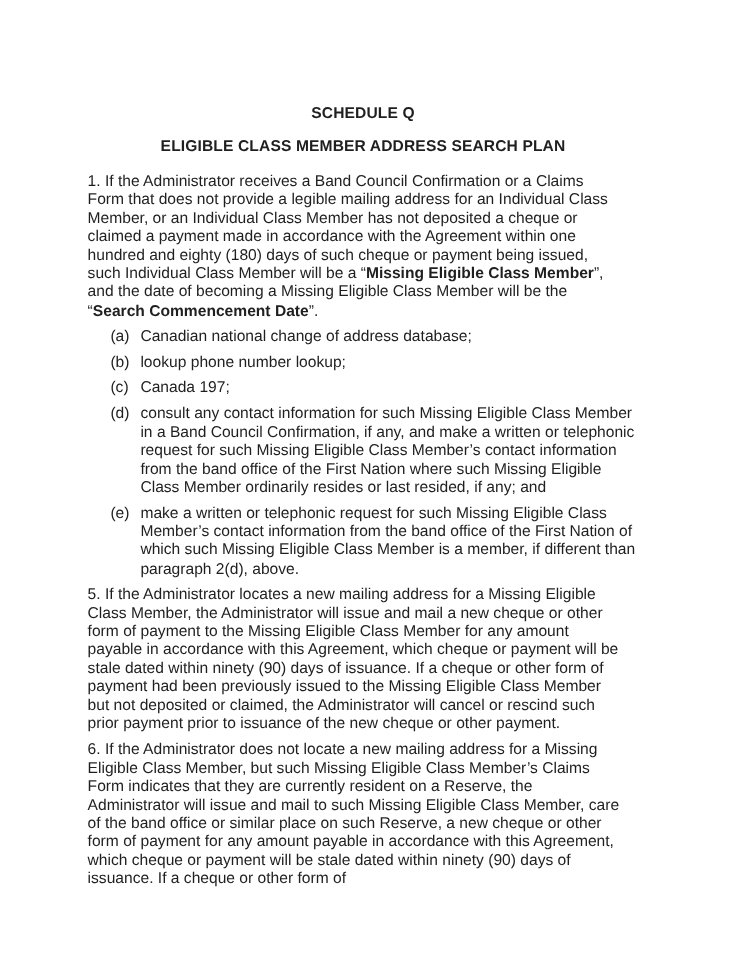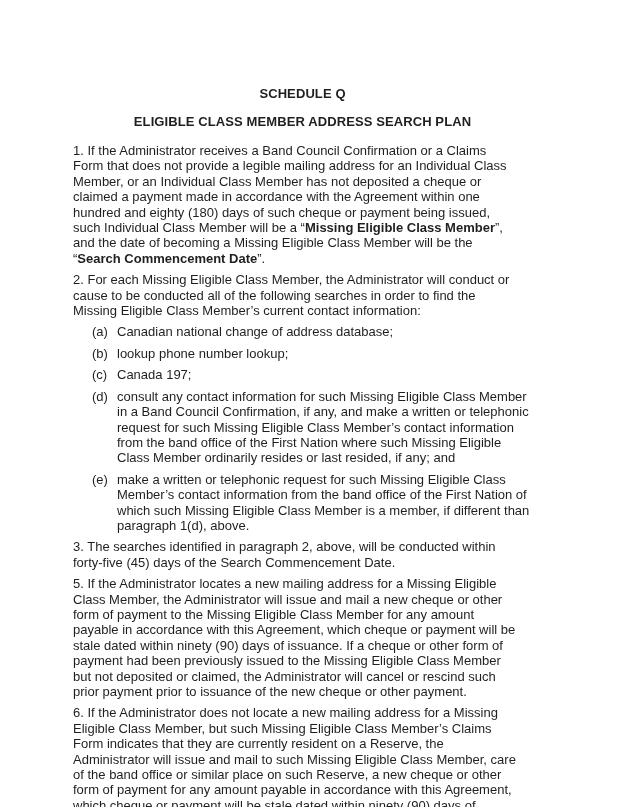--- a/index.html
+++ b/index.html
@@ -59,21 +59,20 @@
 <body>
 
 <div class="page">
 
   <h1 class="doc-title">SCHEDULE Q</h1>
 
   <h2 class="doc-subtitle">ELIGIBLE CLASS MEMBER ADDRESS SEARCH PLAN</h2>
 
   <p class="body-para"><span>1. If the Administrator receives a Band Council Confirmation or a Claims Form that does not provide a legible mailing address for an Individual Class Member, or an Individual Class Member has not deposited a cheque or claimed a payment made in accordance with the Agreement within one hundred and eighty (180) days of such cheque or payment being issued, such Individual Class Member will be a “</span><span class="bold-term">Missing Eligible Class Member</span><span>”, and the date of becoming a Missing Eligible Class Member will be the “</span><span class="bold-term">Search Commencement Date</span><span>”.</span></p>
 
-  <p class="body-para">2. For each Missing Eligible Class Member, the Administrator will conduct or cause to be conducted all of the following searches in order to find the Missing Eligible Class Member’s current contact information:</p>
 
   <div class="search-list">
 
     <div class="list-item">
       <span class="list-marker">(a)</span>
       <span>Canadian national change of address database;</span>
     </div>
 
     <div class="list-item">
       <span class="list-marker">(b)</span>
@@ -85,25 +84,24 @@
       <span>Canada 197;</span>
     </div>
 
     <div class="list-item">
       <span class="list-marker">(d)</span>
       <span>consult any contact information for such Missing Eligible Class Member in a Band Council Confirmation, if any, and make a written or telephonic request for such Missing Eligible Class Member’s contact information from the band office of the First Nation where such Missing Eligible Class Member ordinarily resides or last resided, if any; and</span>
     </div>
 
     <div class="list-item">
       <span class="list-marker">(e)</span>
-      <span>make a written or telephonic request for such Missing Eligible Class Member’s contact information from the band office of the First Nation of which such Missing Eligible Class Member is a member, if different than paragraph 1(d), above.</span>
+      <span>make a written or telephonic request for such Missing Eligible Class Member’s contact information from the band office of the First Nation of which such Missing Eligible Class Member is a member, if different than paragraph 2(d), above.</span>
     </div>
 
   </div>
 
-  <p class="body-para">3. The searches identified in paragraph 2, above, will be conducted within forty-five (45) days of the Search Commencement Date.</p>
 
 
   <p class="body-para">5. If the Administrator locates a new mailing address for a Missing Eligible Class Member, the Administrator will issue and mail a new cheque or other form of payment to the Missing Eligible Class Member for any amount payable in accordance with this Agreement, which cheque or payment will be stale dated within ninety (90) days of issuance. If a cheque or other form of payment had been previously issued to the Missing Eligible Class Member but not deposited or claimed, the Administrator will cancel or rescind such prior payment prior to issuance of the new cheque or other payment.</p>
 
   <p class="body-para">6. If the Administrator does not locate a new mailing address for a Missing Eligible Class Member, but such Missing Eligible Class Member’s Claims Form indicates that they are currently resident on a Reserve, the Administrator will issue and mail to such Missing Eligible Class Member, care of the band office or similar place on such Reserve, a new cheque or other form of payment for any amount payable in accordance with this Agreement, which cheque or payment will be stale dated within ninety (90) days of issuance. If a cheque or other form of</p>
 
 </div>
 
 </body></html>

